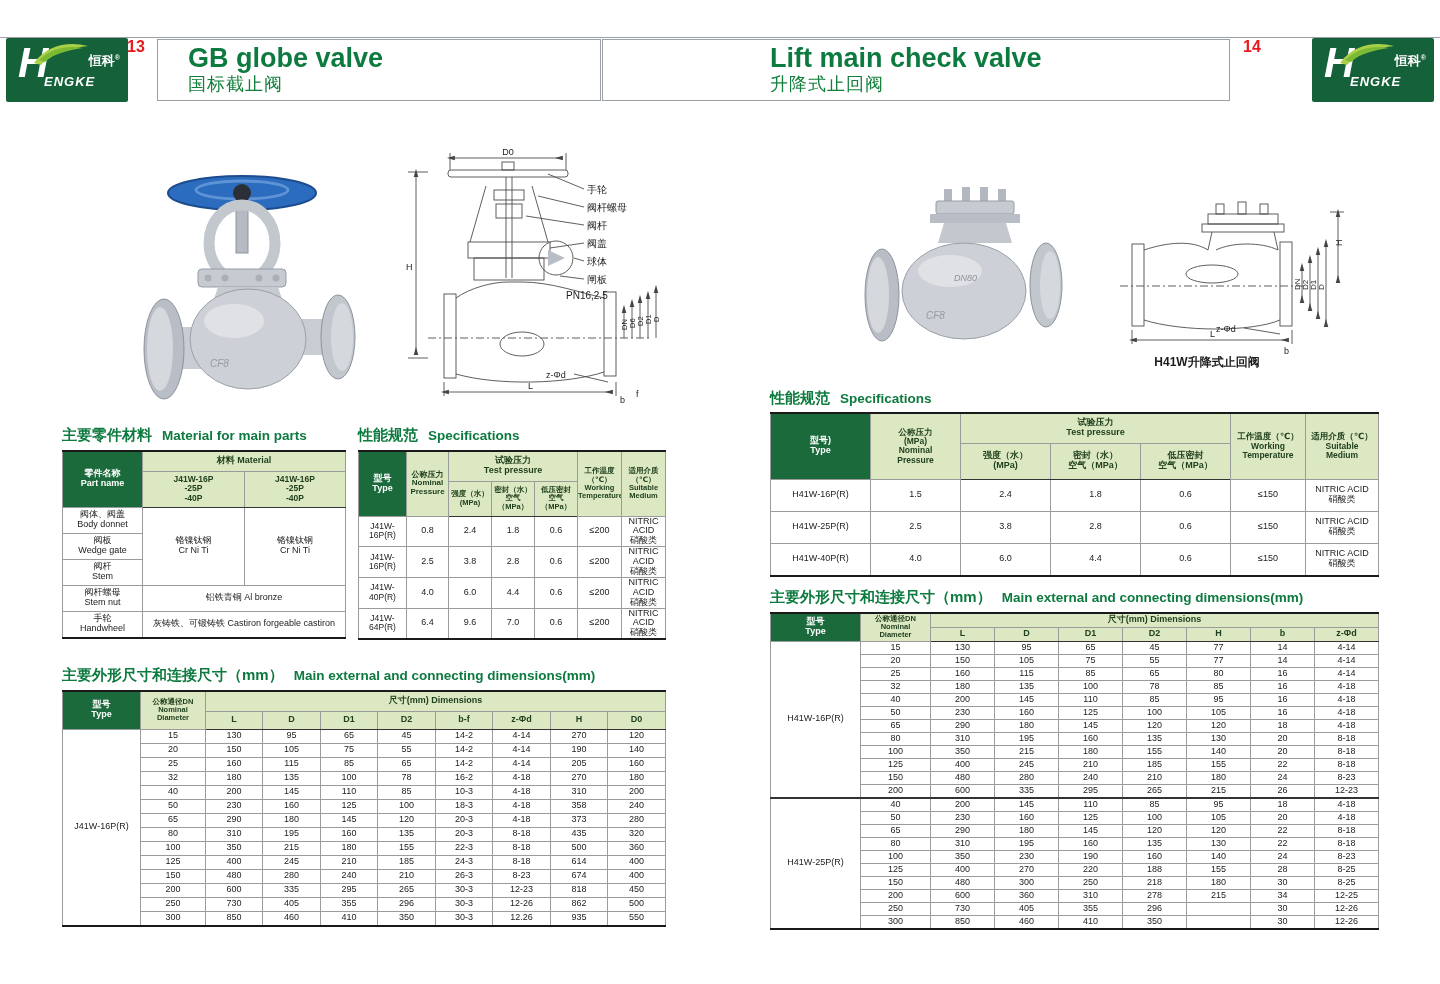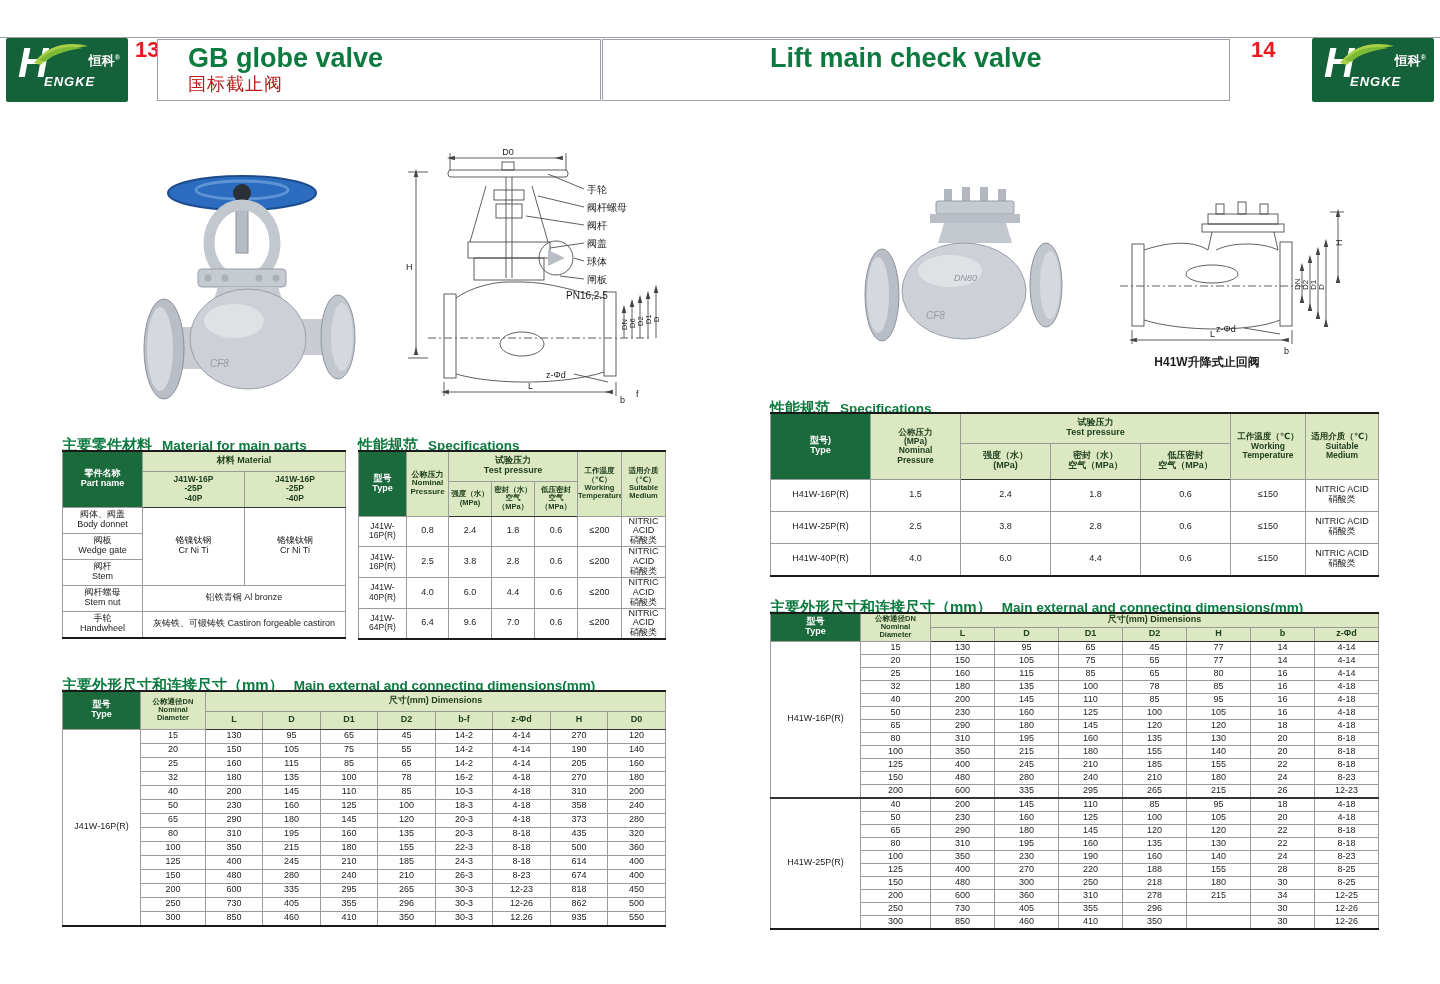--- a/index.html
+++ b/index.html
@@ -7,26 +7,26 @@
         font-family:"Liberation Sans","DejaVu Sans",sans-serif;color:#222;}
   .abs{position:absolute;}
   .hair{position:absolute;left:0;width:1440px;height:0;border-top:1px solid #9aa0a6;}
   
   .logo{position:absolute;width:122px;height:64px;background:#15613a;border-radius:2px;}
   .lg-h{position:absolute;left:12px;top:4px;font-size:42px;font-weight:bold;font-style:italic;color:#fff;line-height:1;}
   .lg-rest{position:absolute;left:38px;top:36px;font-size:13px;font-weight:bold;font-style:italic;color:#fff;letter-spacing:1px;}
   .lg-zh{position:absolute;right:8px;top:14px;font-size:13px;color:#fff;font-weight:bold;}
   .lg-zh sup{font-size:7px;}
   .leaf{position:absolute;left:26px;top:2px;}
-  .pnum{position:absolute;font-size:22px;font-weight:bold;color:#e8191f;line-height:1;margin-left:8px;}
+  .pnum{position:absolute;font-size:16px;font-weight:bold;color:#e8191f;line-height:1;}
   .tbox{position:absolute;top:39px;height:62px;border:1px solid #9aa0a6;background:#fff;box-sizing:border-box;}
   .title-en{font-size:27px;font-weight:bold;color:#0d7a3f;line-height:1.1;margin-top:4px;letter-spacing:0px;}
-  .title-zh{font-size:18px;color:#b91c1c;line-height:1.15;letter-spacing:1px;}
+  .title-zh{font-size:18px;color:#15803d;line-height:1.15;letter-spacing:1px;}
   
-  .sec-title{position:absolute;font-weight:bold;color:#0d7a3f;font-size:15px;white-space:nowrap;margin-top:10px;}
+  .sec-title{position:absolute;font-weight:bold;color:#0d7a3f;font-size:15px;white-space:nowrap;}
   .sec-title .en{margin-left:10px;font-size:13.5px;}
   
   .tbl{position:absolute;border-collapse:collapse;table-layout:fixed;background:#fff;
        border-top:2px solid #1a1a1a;border-bottom:2px solid #1a1a1a;}
   .tbl th,.tbl td{border:1px solid #9b9b9b;text-align:center;vertical-align:middle;padding:0;
        font-size:9px;line-height:1.1;overflow:hidden;}
   .tbl thead tr:last-child th{border-bottom:1.5px solid #333;}
   th.dark{background:#1b6a3b;color:#fff;font-weight:bold;}
   th.lt{background:#dce8c2;color:#20401f;font-weight:bold;}
   .pre{white-space:pre-line;}
@@ -77,20 +77,21 @@
 
   <div class="tbox" style="left:157px;width:444px;padding-left:0">
     <div style="margin-left:30px">
       <div class="title-en">GB globe valve</div>
       <div class="title-zh">国标截止阀</div>
     </div>
   </div>
   <div class="tbox" style="left:602px;width:628px">
     <div style="margin-left:167px">
       <div class="title-en">Lift main check valve</div>
+      <div class="title-zh">升降式止回阀</div>
     </div>
   </div>
 
   <svg class="abs" style="left:122px;top:143px" width="240" height="258" viewBox="0 0 240 258">
     <ellipse cx="120" cy="50" rx="74" ry="17" fill="#2c6cbe" stroke="#1c4c8e" stroke-width="2"></ellipse>
     <ellipse cx="120" cy="47" rx="46" ry="9" fill="none" stroke="#5e93d6" stroke-width="3"></ellipse>
     <circle cx="120" cy="50" r="9" fill="#2b2f38"></circle>
     <rect x="114" y="58" width="12" height="52" fill="#b6bbc3" stroke="#8d939c"></rect>
     <ellipse cx="120" cy="100" rx="33" ry="38" fill="none" stroke="#c3c7ce" stroke-width="11"></ellipse>
     <rect x="76" y="126" width="88" height="18" rx="4" fill="#c6cad1" stroke="#979da6"></rect>

